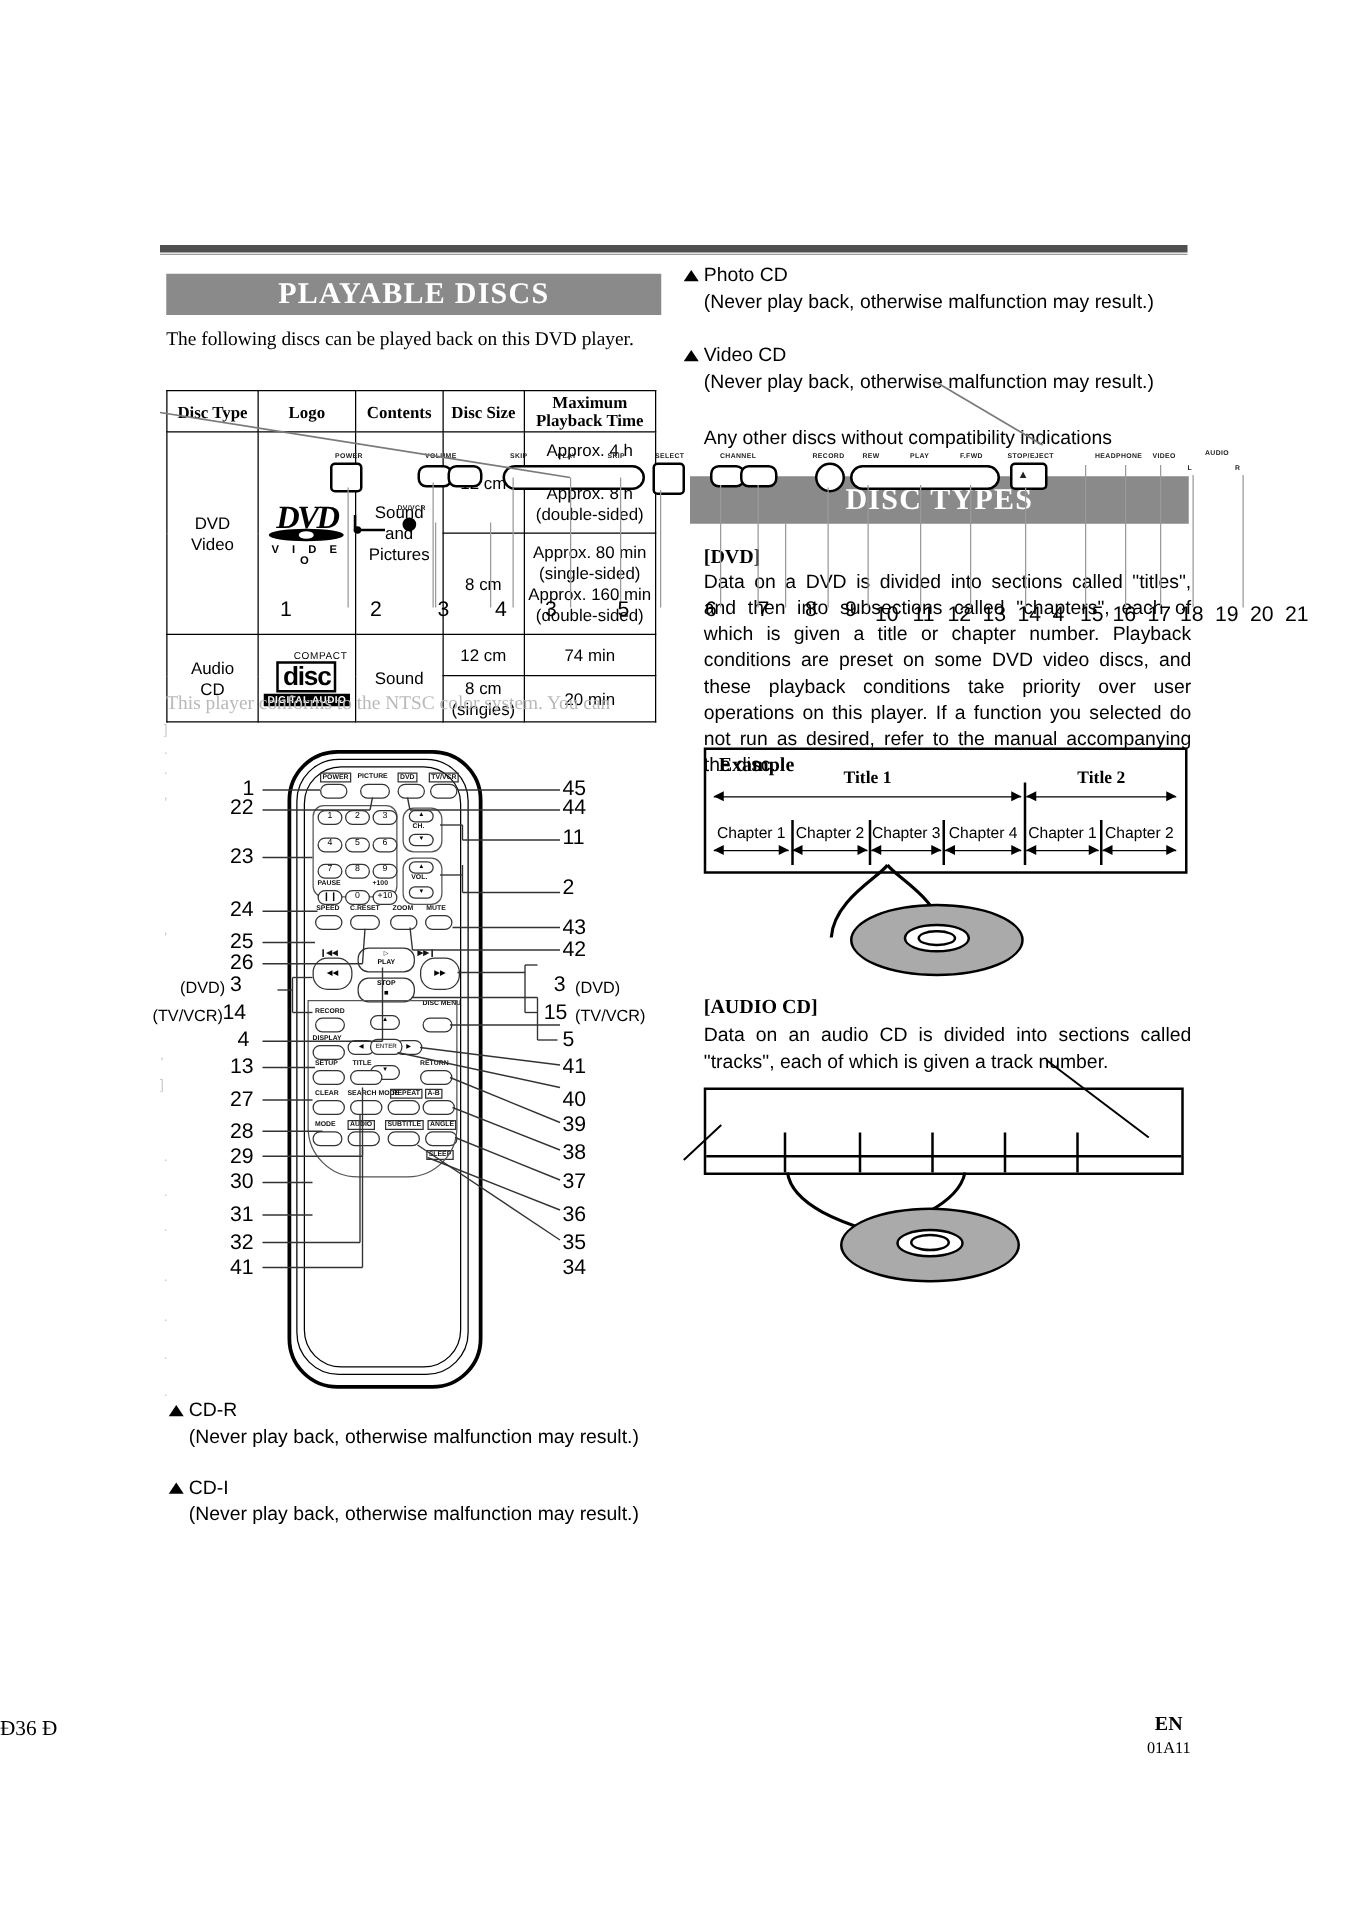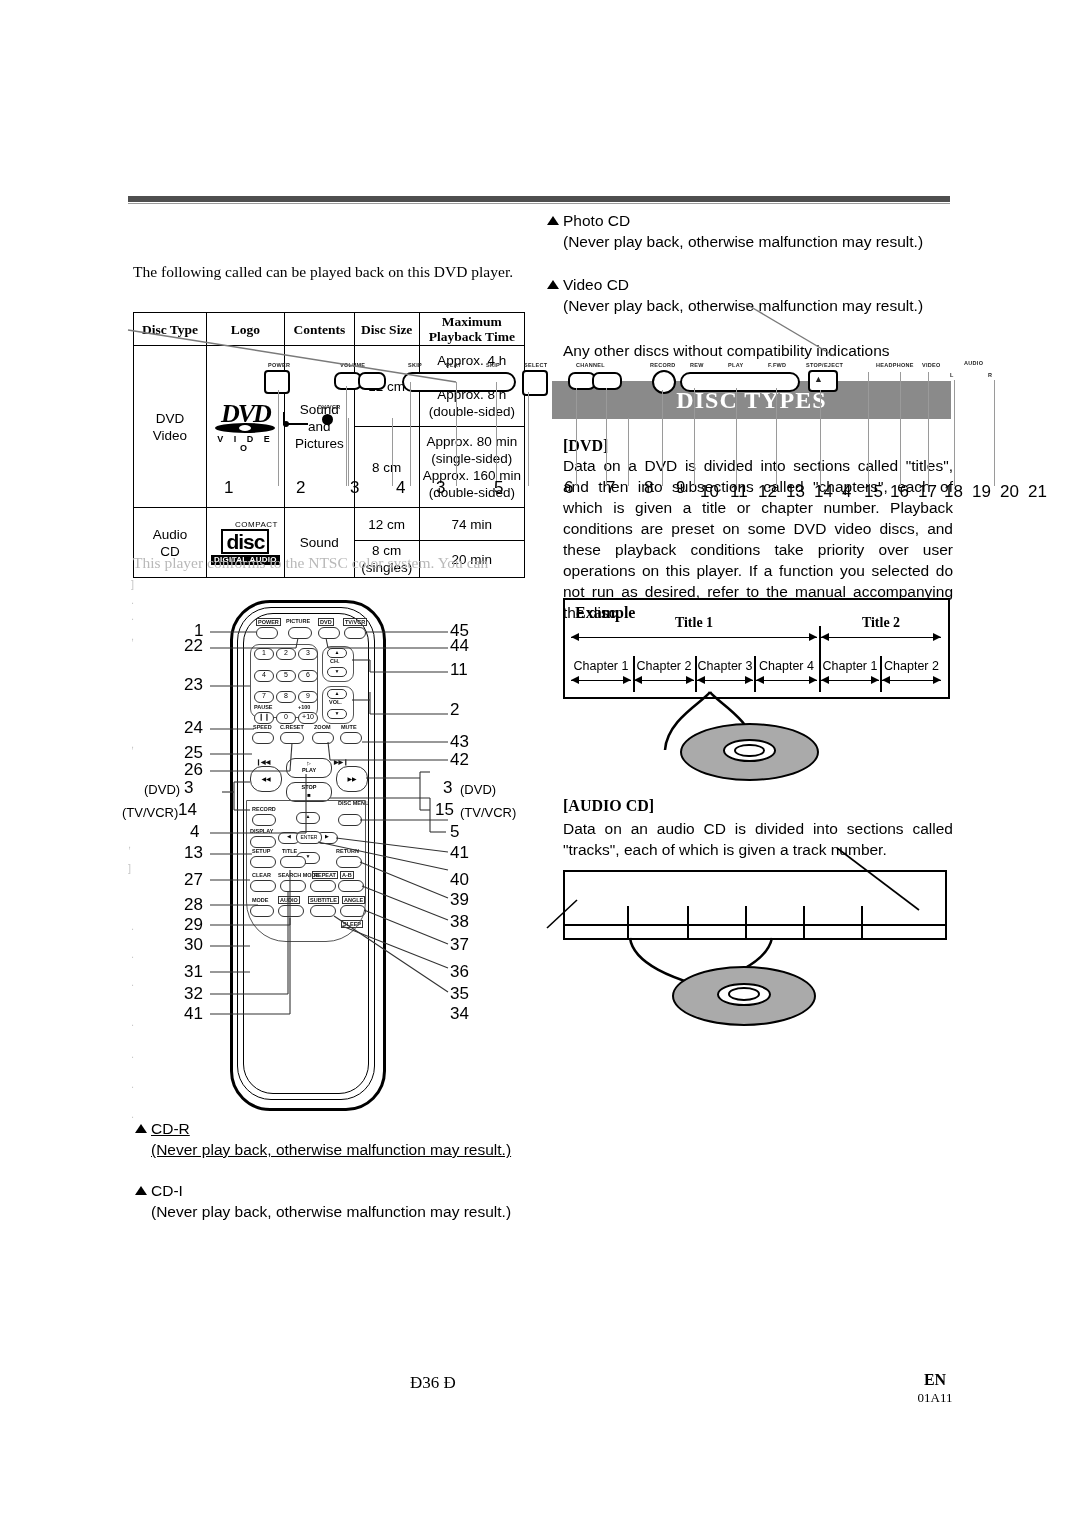--- a/index.html
+++ b/index.html
@@ -65,21 +65,21 @@
      font-family:"Liberation Serif",serif;font-size:15.5px;line-height:20px;
      text-align:justify;color:#b9b9b9;}
 
   .bullet-block{position:absolute;font-size:15.5px;line-height:21px;}
   .bullet-block .bl-head{position:relative;padding-left:18px;}
   .bullet-block .bl-head:before{content:"";position:absolute;left:2px;top:6px;
      border-left:6px solid transparent;border-right:6px solid transparent;
      border-bottom:9px solid #000;}
   .bullet-block .bl-body{padding-left:18px;text-align:justify;}
 
-  #cdr-block{left:133px;top:1118px;width:392px;text-decoration:underline;}
+  #cdr-block{left:133px;top:1118px;width:392px;}
   #cdi-block{left:133px;top:1180px;width:392px;}
 
   
   .ghost{position:absolute;color:#c9c9c9;font-size:11px;}
 
   
   #photo-block{left:545px;top:210px;width:405px;position:absolute;
      font-size:15.5px;line-height:21px;}
   #video-block{left:545px;top:274px;width:405px;position:absolute;
      font-size:15.5px;line-height:21px;}
@@ -126,21 +126,21 @@
   .disc .plate{position:absolute;left:0;top:0;width:100%;height:100%;
      background:#aaa;border:2px solid #000;border-radius:50%;}
   .disc .edge{position:absolute;left:0;top:5px;width:100%;height:100%;
      background:#8e8e8e;border:2px solid #000;border-radius:50%;z-index:-1;}
   .disc .hub{position:absolute;left:32%;top:30%;width:36%;height:34%;
      background:#fff;border:2px solid #000;border-radius:50%;}
   .disc .hole{position:absolute;left:40%;top:38%;width:20%;height:18%;
      background:#fff;border:2px solid #000;border-radius:50%;}
 
   
-  #footer-page{position:absolute;left:0;top:1373px;width:866px;text-align:center;
+  #footer-page{position:absolute;left:0;top:1373px;width:866px;
      font-family:"Liberation Serif",serif;font-size:17px;}
   #footer-en{position:absolute;left:860px;top:1371px;width:150px;text-align:center;
      font-family:"Liberation Serif",serif;font-weight:bold;font-size:16px;}
   #footer-code{position:absolute;left:860px;top:1390px;width:150px;text-align:center;
      font-family:"Liberation Serif",serif;font-size:13px;}
 
   
   #panel-overlay{position:absolute;left:228px;top:352px;width:730px;height:135px;}
   .pnl-lab{position:absolute;font-size:5.5px;font-weight:bold;color:#222;
      letter-spacing:.3px;white-space:nowrap;}
@@ -165,22 +165,23 @@
   .rm-grp{position:absolute;border:1.2px solid #555;border-radius:9px;}
 </style>
 </head>
 <body>
 
 <div class="page">
 
   <div id="title-rule"></div>
   <div id="title-rule2"></div>
 
-
-  <div id="intro-text">The following called can be played back on this DVD player.</div>
+  <div class="banner" id="banner-playable">PLAYABLE DISCS</div>
+
+  <div id="intro-text">The following discs can be played back on this DVD player.</div>
 
   <table id="disc-table">
     <thead>
       <tr>
         <th style="width:76px">Disc Type</th>
         <th style="width:76px">Logo</th>
         <th style="width:68px">Contents</th>
         <th style="width:62px">Disc Size</th>
         <th style="width:110px">
           <span>Maximum</span><br>

